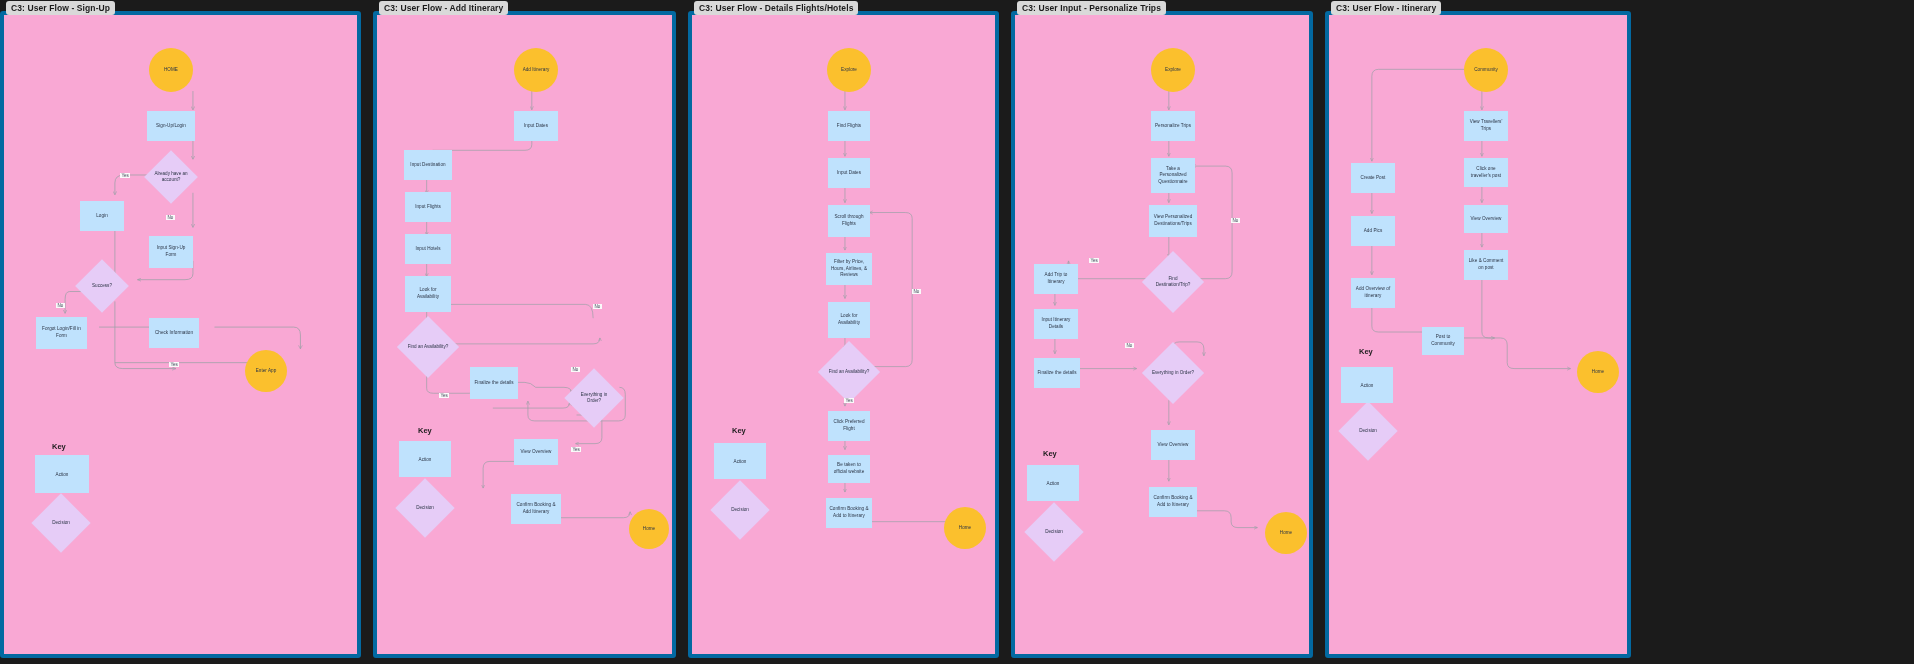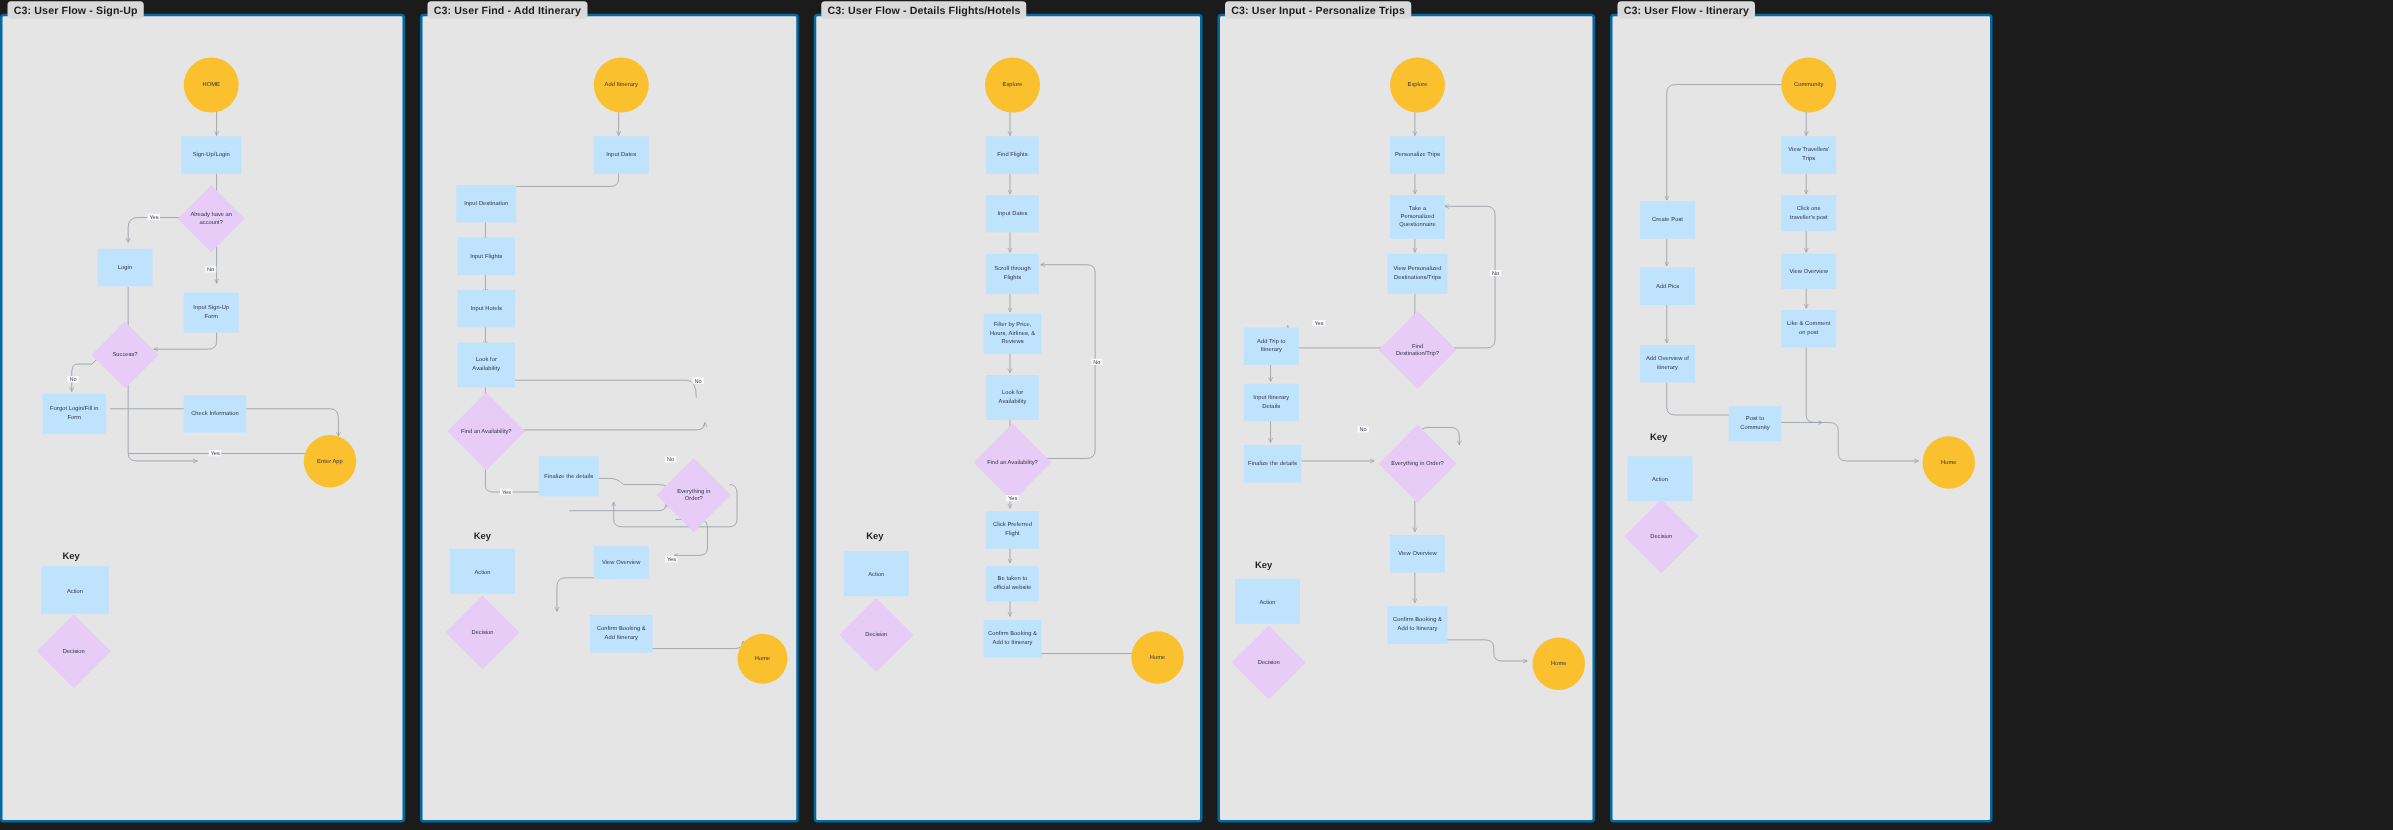--- a/index.html
+++ b/index.html
@@ -11,21 +11,21 @@
   #board{position:absolute;inset:0;display:flex;gap:12px;padding:0;background:#1b1b1b;}
   .frame{position:relative;flex:0 0 auto;height:664px;}
   .frame-title{
     position:absolute;top:1px;left:6px;
     font-size:8.5px;font-weight:700;color:#1b1b1b;
     background:#d9d9d9;border-radius:3px;padding:2px 5px 2px 5px;
     white-space:nowrap;letter-spacing:.1px;z-index:6;
   }
   .canvas{
     position:absolute;top:11px;left:0;right:0;bottom:6px;
-    background:#e5e5e5;border:2px solid #0369a1;border-radius:3px;
+    background:#f9a8d4;border:4px solid #0369a1;border-radius:3px;
     overflow:hidden;
   }
   svg.edges{position:absolute;top:0;left:0;width:100%;height:100%;overflow:visible;}
   .node{position:absolute;display:flex;align-items:center;justify-content:center;
         text-align:center;box-sizing:border-box;z-index:2;}
   .node .lbl{font-size:4.6px;line-height:1.45;color:#2b3445;letter-spacing:.05px;
              padding:0 3px;word-break:break-word;}
   .n-action{background:#bfe2fd;}
   .n-terminal{background:#fbc02d;border-radius:50%;}
   .diamond-wrap{position:absolute;z-index:2;}
@@ -37,21 +37,21 @@
       background:#fafafa;padding:0 1.5px;white-space:nowrap;}
   .key-title{position:absolute;font-size:7.5px;font-weight:700;color:#1d1d1d;z-index:3;}
   .key-action{position:absolute;background:#bfe2fd;display:flex;align-items:center;
       justify-content:center;font-size:4.6px;color:#2b3445;z-index:3;}
 </style>
 </head>
 <body>
 
 <div id="board">
 
-  <div class="frame" style="width:324px">
+  <div class="frame" style="width:361px">
     <div class="frame-title">C3: User Flow - Sign-Up</div>
     <div class="canvas">
       <svg class="edges" viewBox="0 0 312 647" preserveAspectRatio="none">
         <defs>
           <marker id="ah1" markerWidth="6" markerHeight="6" refX="5" refY="3" orient="auto">
             <path d="M0,0.6 L5,3 L0,5.4" fill="none" stroke="#9aa0a6" stroke-width="0.8"></path>
           </marker>
         </defs>
         <g fill="none" stroke="#9aa0a6" stroke-width="0.7" marker-end="url(#ah1)">
           <path d="M167,77 L167,96"></path>
@@ -108,21 +108,21 @@
           <span>Action</span>
         </div>
       <div class="diamond-wrap" style="left:36px;top:487px;width:42px;height:42px">
         <div class="diamond-box"></div>
         <div class="diamond-lbl">Decision</div>
       </div>
     </div>
   </div>
 
   <div class="frame" style="width:303px">
-    <div class="frame-title">C3: User Find - Add Itinerary</div>
+    <div class="frame-title">C3: User Flow - Add Itinerary</div>
     <div class="canvas">
       <svg class="edges" viewBox="0 0 303 647" preserveAspectRatio="none">
         <defs>
           <marker id="ah2" markerWidth="6" markerHeight="6" refX="5" refY="3" orient="auto">
             <path d="M0,0.6 L5,3 L0,5.4" fill="none" stroke="#9aa0a6" stroke-width="0.8"></path>
           </marker>
         </defs>
         <g fill="none" stroke="#9aa0a6" stroke-width="0.7" marker-end="url(#ah2)">
           <path d="M159,77 L159,96"></path>
           <path d="M159,126 L159,131 Q159,137 152,137 L58,137 Q51,137 51,143"></path>

